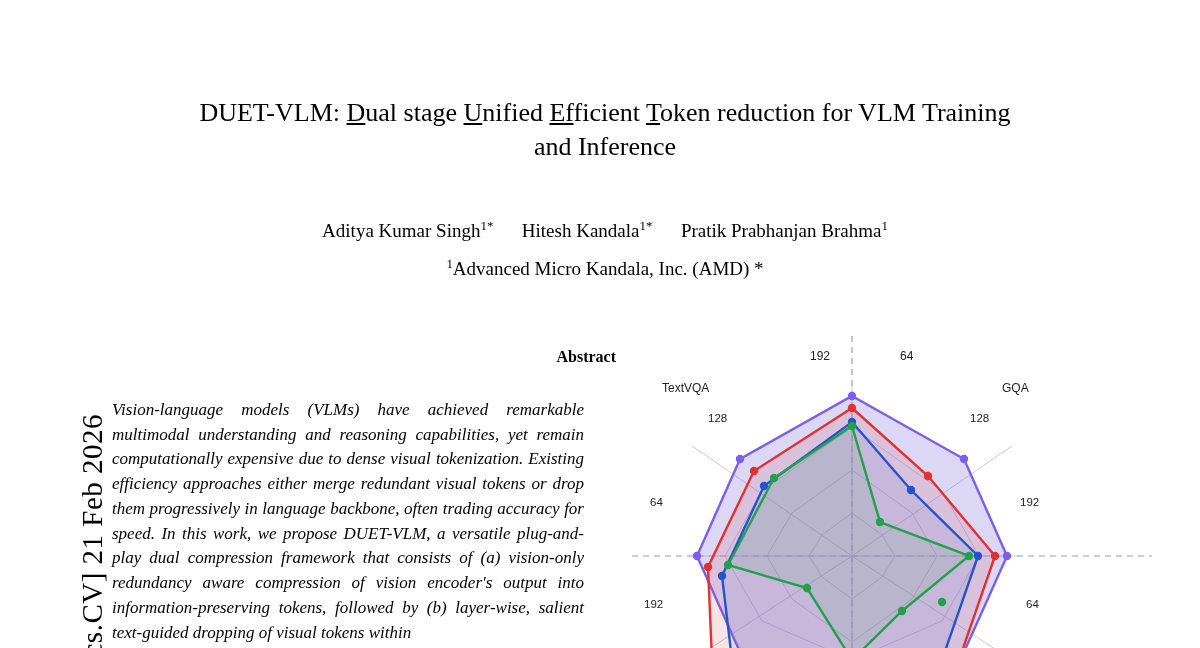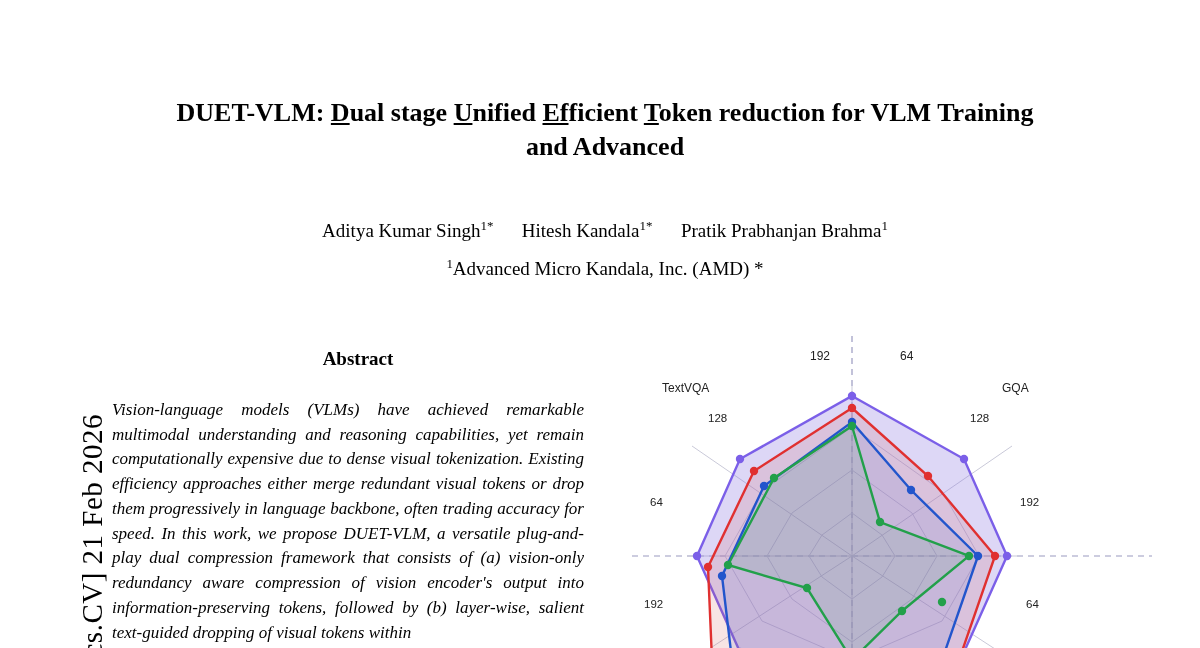--- a/index.html
+++ b/index.html
@@ -38,44 +38,44 @@
     width: 1200px; height: 648px;
   }
 
   #title {
     position: absolute;
     left: 120px;
     top: 96px;
     width: 970px;
     text-align: center;
     font-size: 26px;
-    font-weight: bold;
+    font-weight: normal;
     line-height: 1.32;
   }
   #title .u { text-decoration: underline; }
 
   #authors {
     position: absolute;
     left: 120px;
     top: 208px;
     width: 970px;
     text-align: center;
     font-size: 19px;
     line-height: 1.5;
   }
   #authors .row { display: block; margin-top: 8px; }
   sup { font-size: 0.68em; vertical-align: super; }
 
   #abstract-head {
     position: absolute;
-    left: 108px;
+    left: 116px;
     top: 348px;
     width: 500px;
-    text-align: center;
-    font-size: 19px;
+    text-align: right;
+    font-size: 16px;
     font-weight: bold;
   }
 
   #abstract-body {
     position: absolute;
     left: 112px;
     top: 398px;
     width: 472px;
     font-size: 17px;
     line-height: 1.455;
@@ -106,21 +106,21 @@
 </head>
 <body>
 
 <div id="arxiv-stamp">cs.CV]  21 Feb 2026</div>
 
 <div id="page">
 
   <div id="title">
     <span>DUET-VLM: </span><span class="u">D</span><span>ual stage </span><span class="u">U</span><span>nified </span><span class="u">Ef</span><span>ficient </span><span class="u">T</span><span>oken reduction for VLM Training</span>
     <br>
-    <span>and Advanced</span>
+    <span>and Inference</span>
   </div>
 
   <div id="authors">
     <span class="row">
       <span>Aditya Kumar Singh</span><sup>1*</sup>&nbsp;&nbsp;&nbsp;&nbsp;&nbsp;
       <span>Hitesh Kandala</span><sup>1*</sup>&nbsp;&nbsp;&nbsp;&nbsp;&nbsp;
       <span>Pratik Prabhanjan Brahma</span><sup>1</sup>
     </span>
     <span class="row">
       <sup>1</sup><span>Advanced Micro Kandala, Inc. (AMD) *</span>

